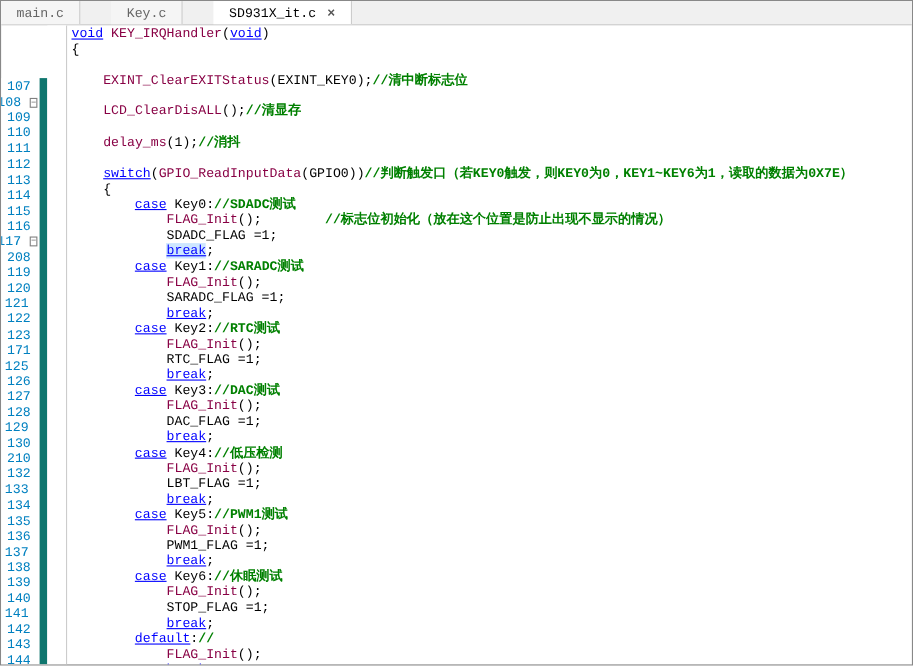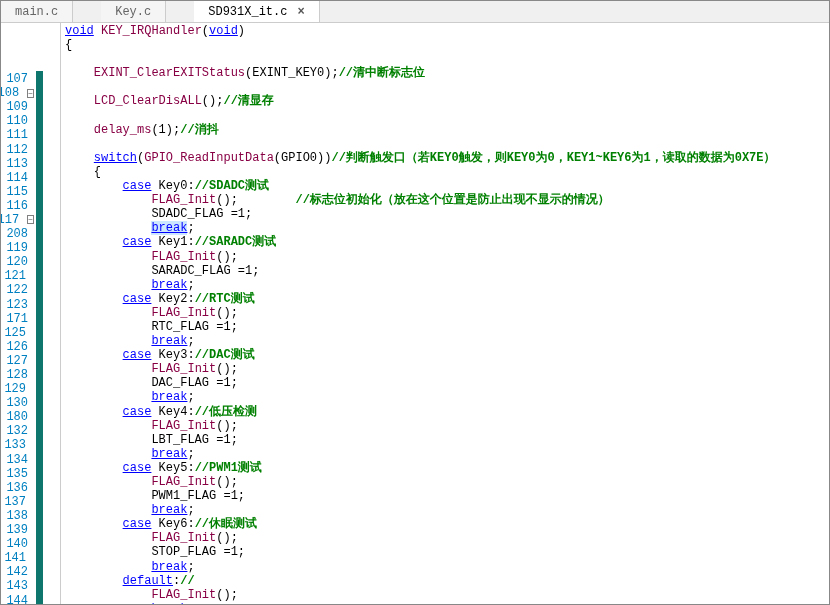--- a/index.html
+++ b/index.html
@@ -182,21 +182,21 @@
         <span class="lineno">128</span>
       </div>
       <div class="gutter-row">
         <span class="lineno">129</span>
         <span class="mark"></span>
       </div>
       <div class="gutter-row">
         <span class="lineno">130</span>
       </div>
       <div class="gutter-row">
-        <span class="lineno">180</span>
+        <span class="lineno">210</span>
       </div>
       <div class="gutter-row">
         <span class="lineno">132</span>
       </div>
       <div class="gutter-row">
         <span class="lineno">133</span>
         <span class="mark"></span>
       </div>
       <div class="gutter-row">
         <span class="lineno">134</span>

